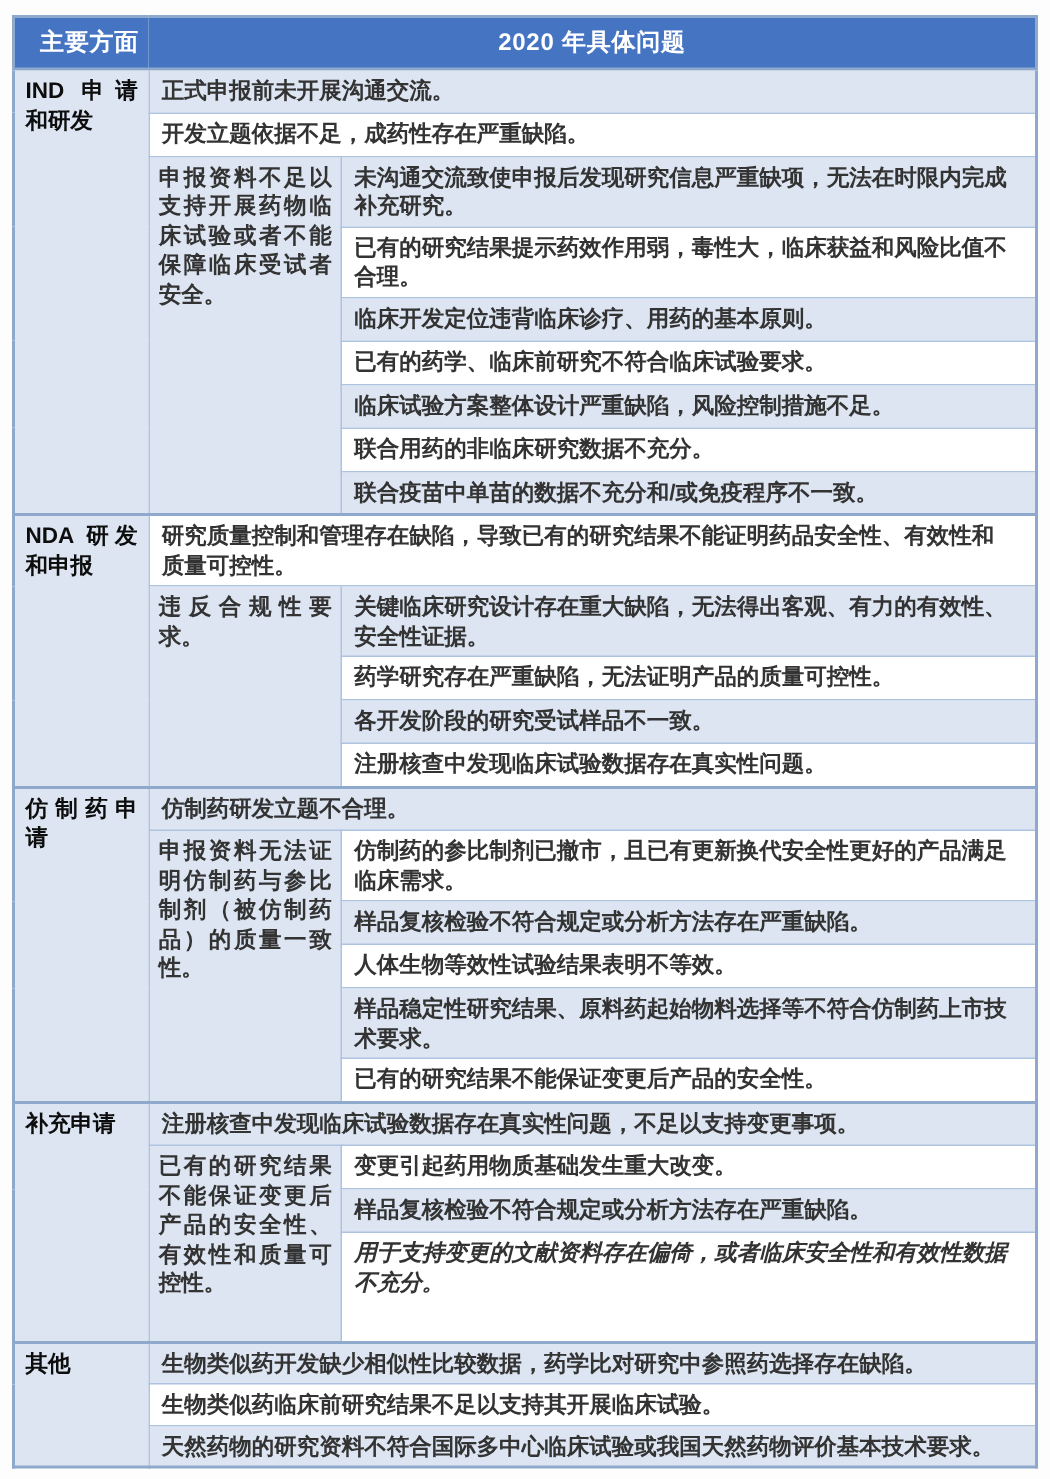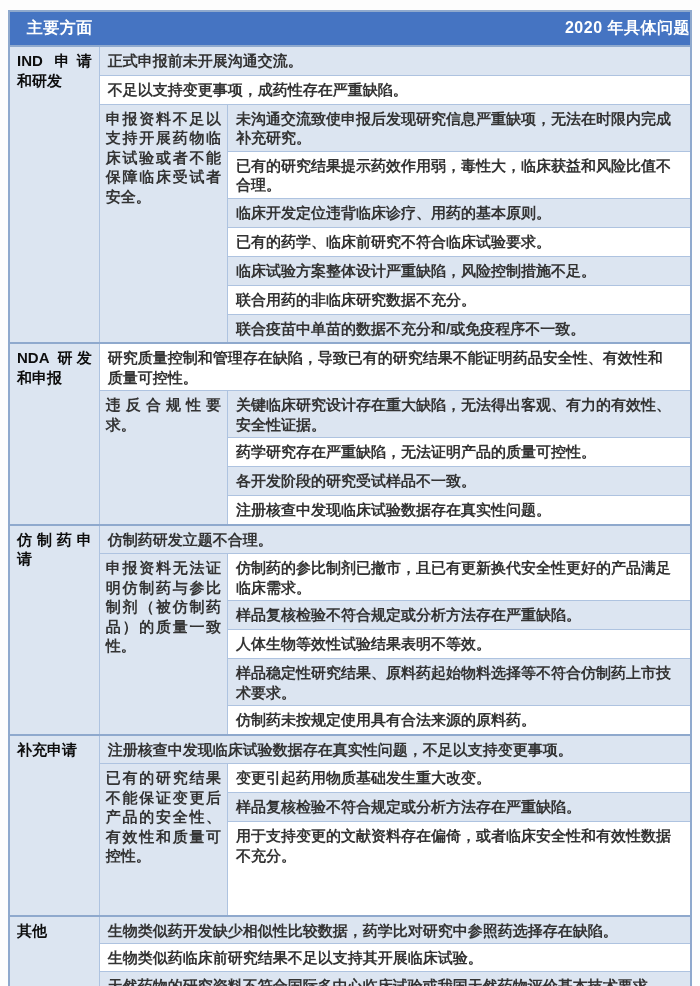--- a/index.html
+++ b/index.html
@@ -18,21 +18,21 @@
   col.c2{width:128px;}
   col.c3{width:462px;}
   th{
     background:var(--header-bg,#4574c2);
     color:var(--header-text,#ffffff);
     font-size:16px;font-weight:700;
     height:33px;border:none;padding:0;
     letter-spacing:0.5px;
   }
   th.h-left{text-align:center;padding-left:10px;}
-  th.h-center{text-align:right;}
+  th.h-center{text-align:center;}
   td{
     border:1px solid var(--grid,#aec3e0);
     font-size:15px;line-height:19.5px;
     color:var(--text,#333333);
     font-weight:600;
     vertical-align:top;
     padding:4px 9px 3px 8px;
     overflow:hidden;
   }
   td.cat{
@@ -45,21 +45,21 @@
     background:var(--cell-blue,#dce5f1);
     text-align:justify;
     padding-left:6px;padding-right:6px;
   }
   td.full{padding-right:16px;}
   tr.b td.val{background:var(--band,#dce5f1);}
   tr.w td.val{background:#ffffff;}
   tr.sec td{border-top:2px solid var(--grid-dark,#8fa9cd);}
   tr.h29{height:29px;margin-top:48px;}
   tr.h47{height:47px;border-radius:17px;}
-  tr.h73{height:94px;}
+  tr.h73{height:73px;font-style:italic;}
   tr.h27{height:27px;}
 </style>
 </head>
 <body>
 
 <div class="page">
   <table class="review">
     <colgroup>
         <col class="c1">
         <col class="c2">
@@ -71,21 +71,21 @@
         <th class="h-center" colspan="2">2020 年具体问题</th>
       </tr>
     </thead>
     <tbody>
 
       <tr class="sec b h29">
         <td class="cat" rowspan="9">IND 申请和研发</td>
         <td class="val full" colspan="2">正式申报前未开展沟通交流。</td>
       </tr>
       <tr class="w h29">
-        <td class="val full" colspan="2">不足以支持变更事项，成药性存在严重缺陷。</td>
+        <td class="val full" colspan="2">开发立题依据不足，成药性存在严重缺陷。</td>
       </tr>
       <tr class="b h47">
         <td class="grp" rowspan="7">申报资料不足以支持开展药物临床试验或者不能保障临床受试者安全。</td>
         <td class="val">未沟通交流致使申报后发现研究信息严重缺项，无法在时限内完成补充研究。</td>
       </tr>
       <tr class="w h47">
         <td class="val">已有的研究结果提示药效作用弱，毒性大，临床获益和风险比值不合理。</td>
       </tr>
       <tr class="b h29">
         <td class="val">临床开发定位违背临床诊疗、用药的基本原则。</td>
@@ -132,21 +132,21 @@
       <tr class="b h29">
         <td class="val">样品复核检验不符合规定或分析方法存在严重缺陷。</td>
       </tr>
       <tr class="w h29">
         <td class="val">人体生物等效性试验结果表明不等效。</td>
       </tr>
       <tr class="b h47">
         <td class="val">样品稳定性研究结果、原料药起始物料选择等不符合仿制药上市技术要求。</td>
       </tr>
       <tr class="w h29">
-        <td class="val">仿制药未按规定使用具有合法来源的原料药。</td>
+        <td class="val">已有的研究结果不能保证变更后产品的安全性。</td>
       </tr>
 
       <tr class="sec b h29">
         <td class="cat" rowspan="4">补充申请</td>
         <td class="val full" colspan="2">注册核查中发现临床试验数据存在真实性问题，不足以支持变更事项。</td>
       </tr>
       <tr class="w h29">
         <td class="grp" rowspan="3">已有的研究结果不能保证变更后产品的安全性、有效性和质量可控性。</td>
         <td class="val">变更引起药用物质基础发生重大改变。</td>
       </tr>

